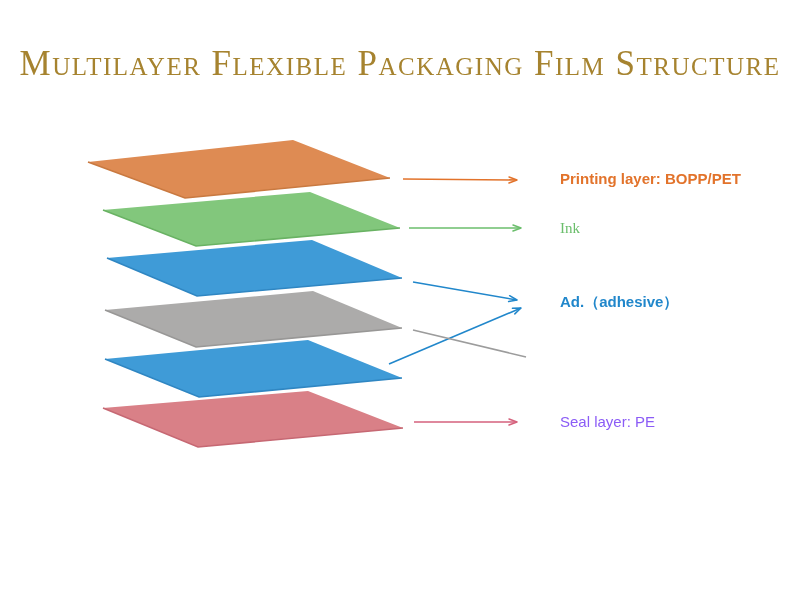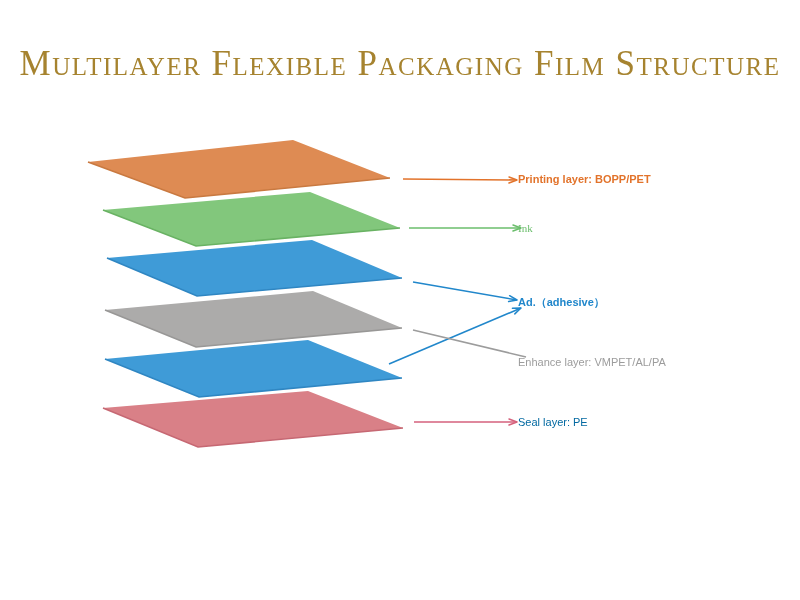--- a/index.html
+++ b/index.html
@@ -31,22 +31,22 @@
   }
   .diagram-svg {
     position: absolute;
     left: 0;
     top: 0;
     width: 800px;
     height: 600px;
   }
   .layer-label {
     position: absolute;
-    left: 518px;
-    font-size: 11px;
+    left: 560px;
+    font-size: 15px;
     line-height: 22px;
     white-space: nowrap;
     font-weight: 400;
   }
   .layer-label.bold {
     font-weight: 700;
   }
 </style>
 </head>
 <body>
@@ -96,17 +96,16 @@
     <line x1="413" y1="330" x2="526" y2="357" stroke-width="1.6" stroke="#9C9C9C"></line>
     <line x1="414" y1="422" x2="517" y2="422" stroke-width="1.6" marker-end="url(#arrow-pink)" stroke="#D5617C"></line>
   </svg>
 
   <div class="layer-label bold" style="top: 168px; color: rgb(226, 115, 43);">Printing layer: BOPP/PET</div>
 
   <div class="layer-label" style="top: 217px; color: rgb(107, 190, 108); font-family: Liberation Serif, serif;">Ink</div>
 
   <div class="layer-label bold" style="top: 291px; color: rgb(33, 135, 203); text-align: right;">Ad.（adhesive）</div>
 
-  <div class="layer-label" style="top: 351px; color: rgb(156, 156, 156);">Enhance layer: VMPET/AL/PA</div>
 
-  <div class="layer-label" style="top: 411px; color: #0369a1;">Seal layer: PE</div>
+  <div class="layer-label" style="top: 411px; color: #8b5cf6;">Seal layer: PE</div>
 
 </div>
 
 </body></html>

